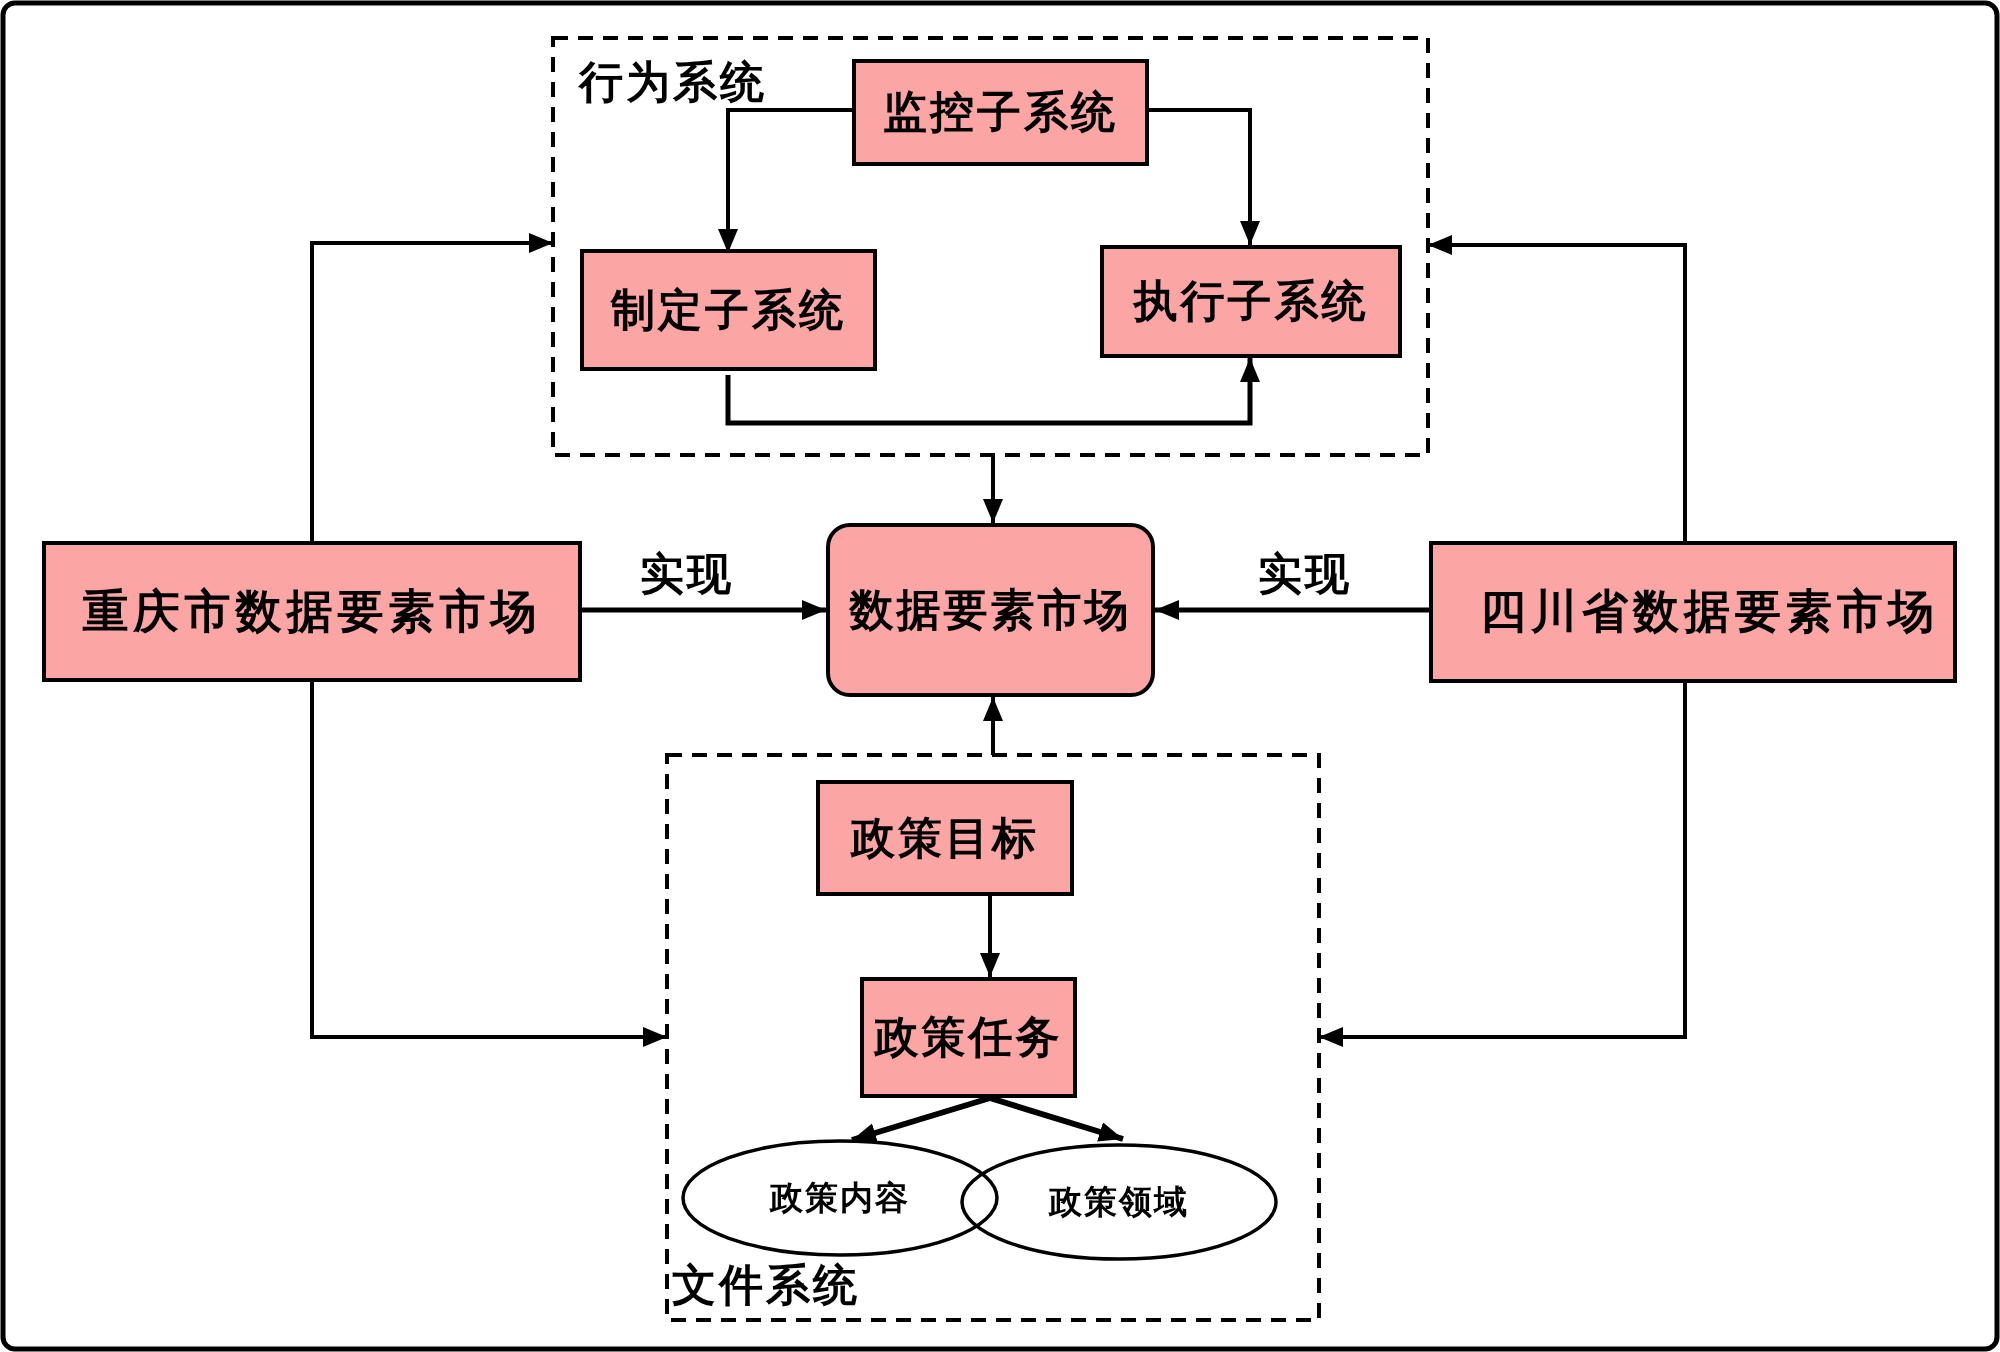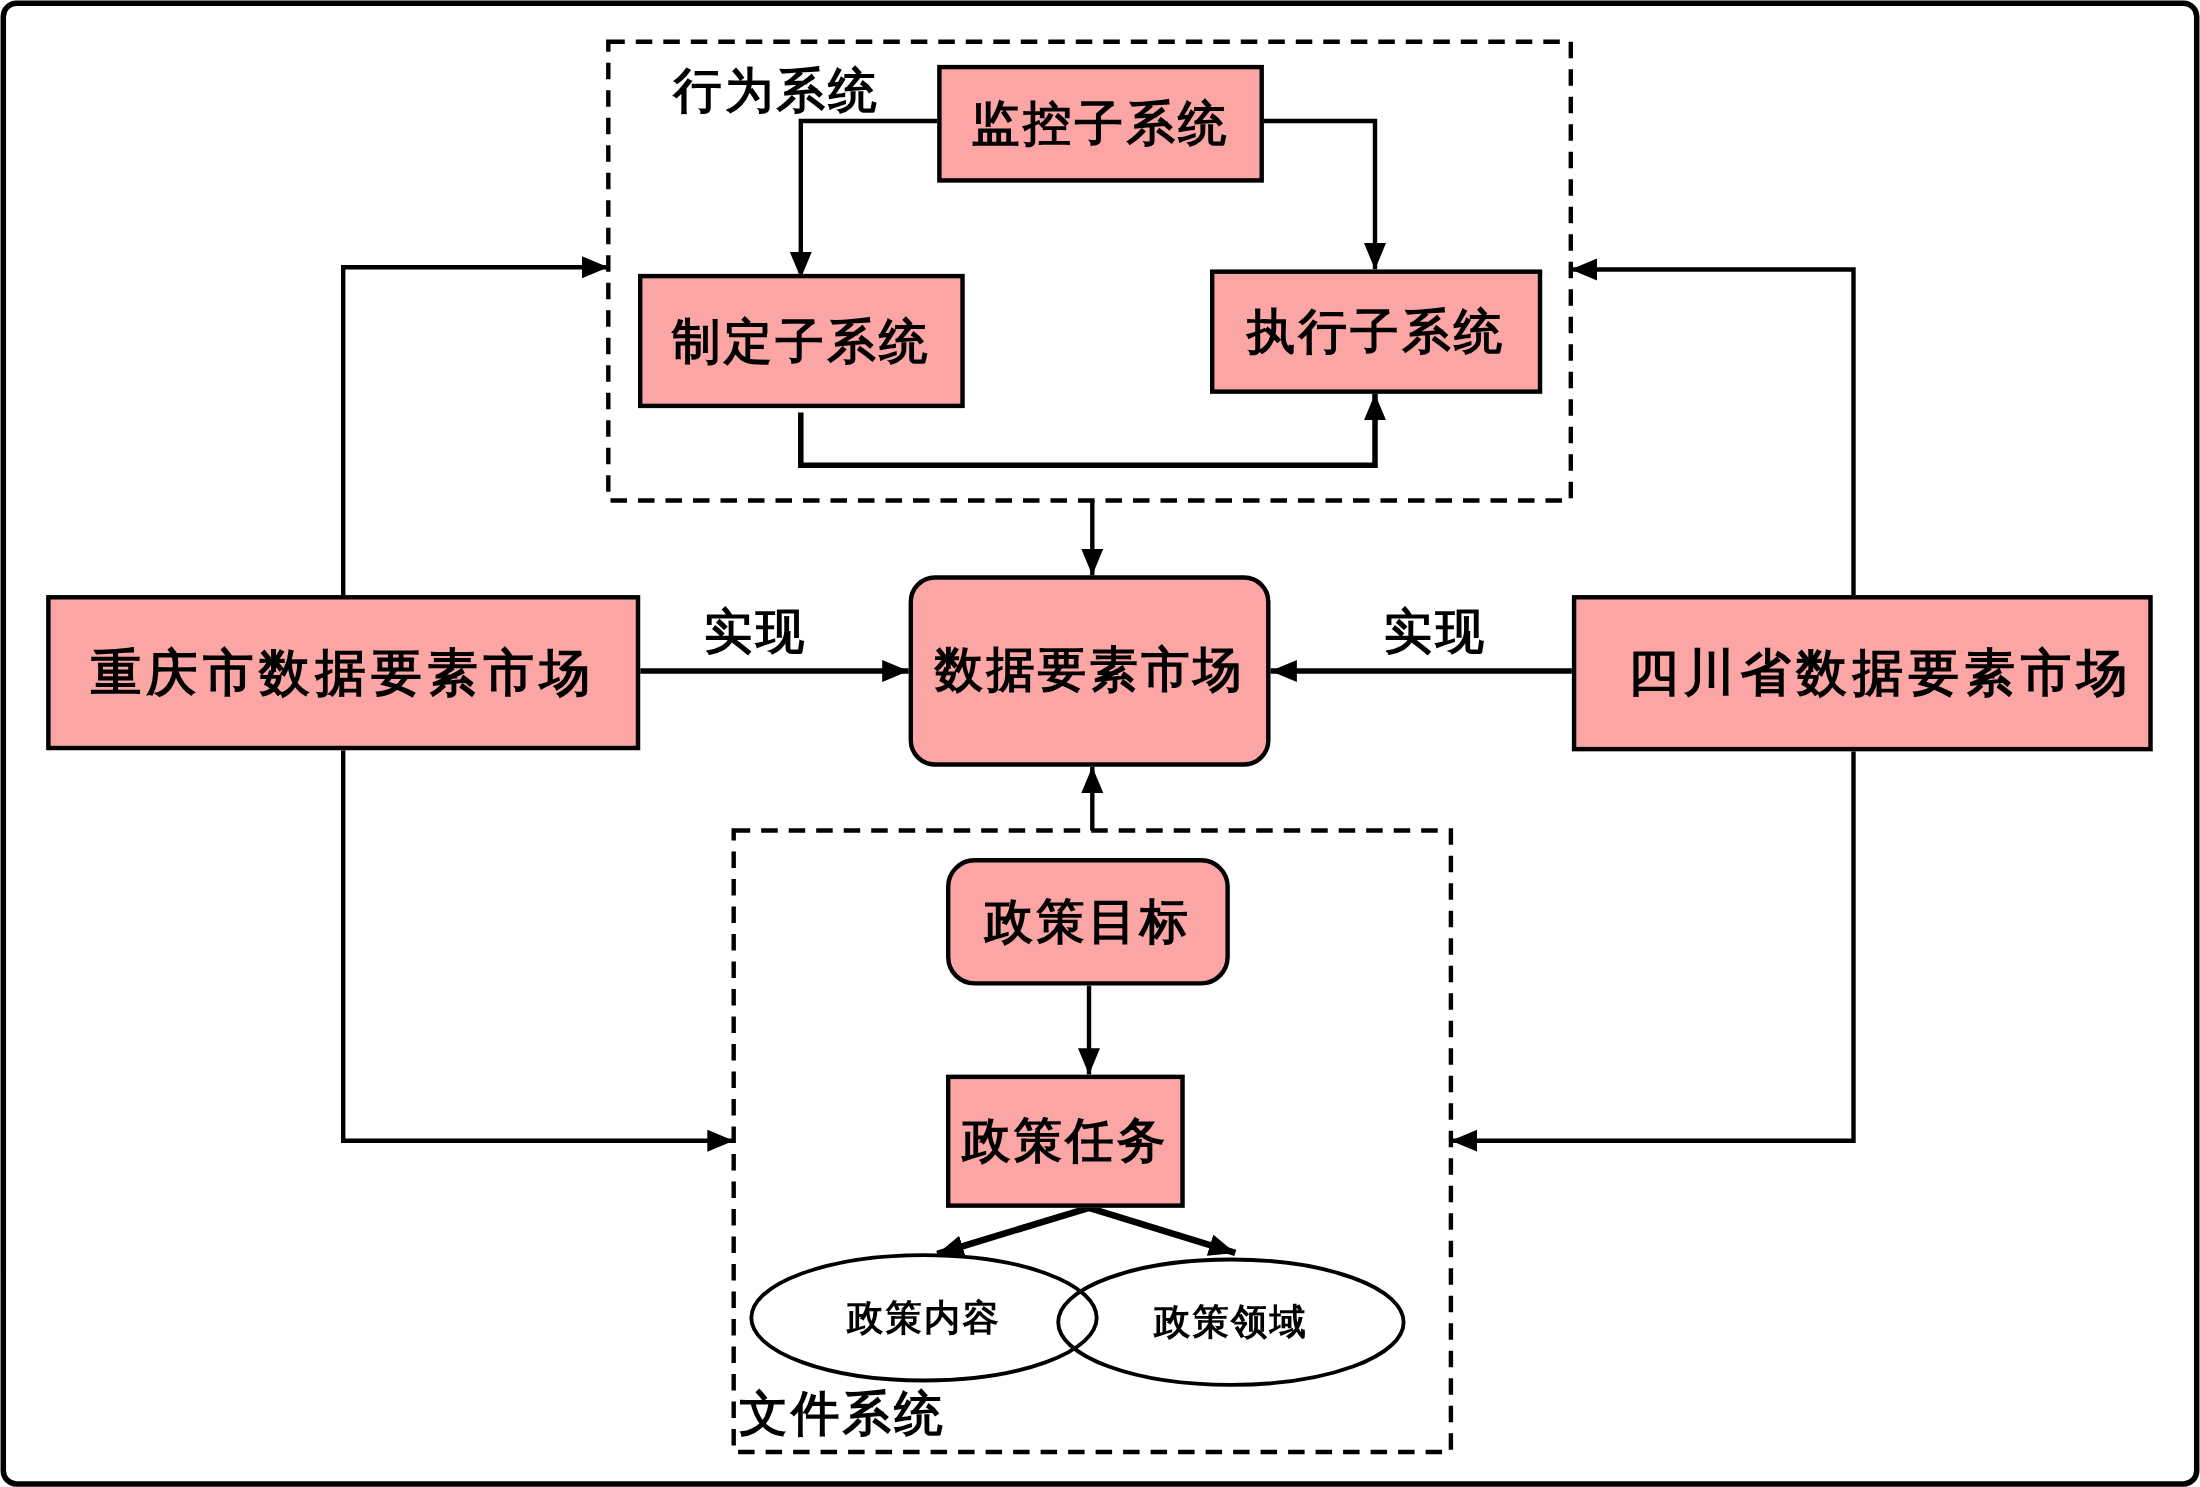--- a/index.html
+++ b/index.html
@@ -99,38 +99,38 @@
     <polyline points="728,375 728,423 1250,423 1250,358" fill="none" stroke="#000000" stroke-width="5" marker-end="url(#ah)"></polyline>
 
     <polyline points="993,455 993,523" fill="none" stroke="#000000" stroke-width="4" marker-end="url(#ah)"></polyline>
     <polyline points="993,755 993,697" fill="none" stroke="#000000" stroke-width="4" marker-end="url(#ah)"></polyline>
 
     <polyline points="990,896 990,977" fill="none" stroke="#000000" stroke-width="4" marker-end="url(#ah)"></polyline>
     <polyline points="990,1098 852,1140" fill="none" stroke="#000000" stroke-width="6" marker-end="url(#ah)"></polyline>
     <polyline points="990,1098 1123,1139" fill="none" stroke="#000000" stroke-width="6" marker-end="url(#ah)"></polyline>
   </svg>
 
-  <div class="floating-label" style="left:581px; top:56px; width:250px; height:52px;font-family:Liberation Mono, monospace;">行为系统</div>
+  <div class="floating-label" style="left:548px; top:56px; width:250px; height:52px;font-family:Liberation Mono, monospace;">行为系统</div>
   <div class="floating-label" style="left:672px; top:1256px; width:230px; height:58px; justify-content:flex-start;">文件系统</div>
 
   <div class="node mid" style="left:852px; top:59px; width:297px; height:107px;">监控子系统</div>
   <div class="node mid" style="left:580px; top:249px; width:297px; height:122px;">制定子系统</div>
   <div class="node mid" style="left:1100px; top:245px; width:302px; height:113px;">执行子系统</div>
 
   <div class="node big" style="left:42px; top:541px; width:540px; height:141px;">重庆市数据要素市场</div>
   <div class="node big" style="left:1429px; top:541px; width:528px; height:142px;padding-left:33px;">四川省数据要素市场</div>
 
   <div class="floating-label" style="left:587px; top:546px; width:200px; height:56px;">实现</div>
   <div class="floating-label" style="left:1205px; top:546px; width:200px; height:56px;">实现</div>
 
   <div class="node mid" style="left:826px; top:523px; width:329px; height:174px;border-radius:24px;">
     <div class="center-lines">
       <div>数据要素市场</div>
     </div>
   </div>
 
-  <div class="node mid" style="left:860px; top:780px; width:258px; height:116px;border-radius:26px;">政策目标</div>
+  <div class="node mid" style="left:816px; top:780px; width:258px; height:116px;">政策目标</div>
   <div class="node mid" style="left:860px; top:977px; width:217px; height:121px;">政策任务</div>
 
   <div class="ellipse-label" style="left:710px; top:1168px; width:260px; height:60px;">政策内容</div>
   <div class="ellipse-label" style="left:989px; top:1172px; width:260px; height:60px;">政策领域</div>
 
 </div>
 
 </body></html>

